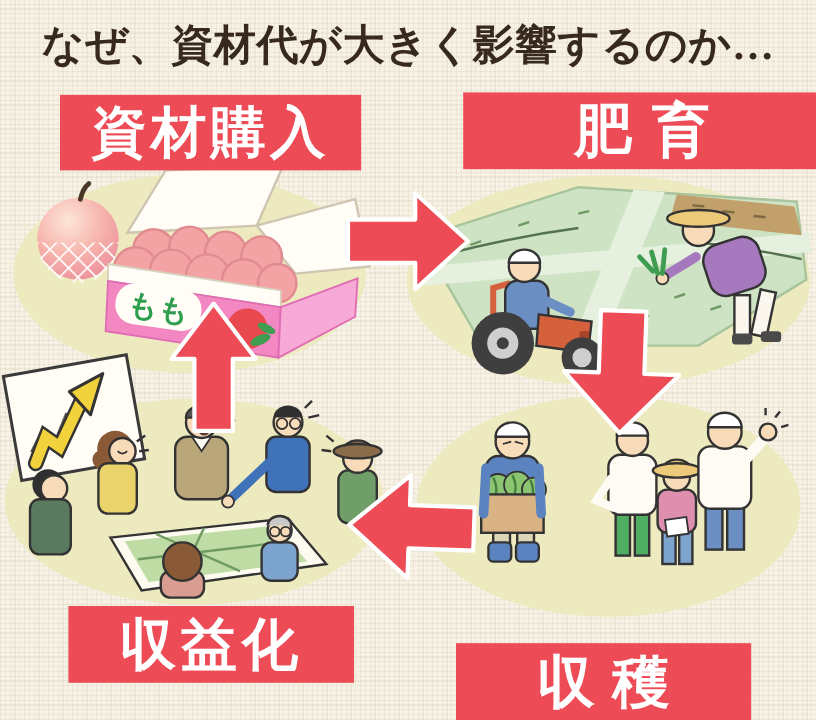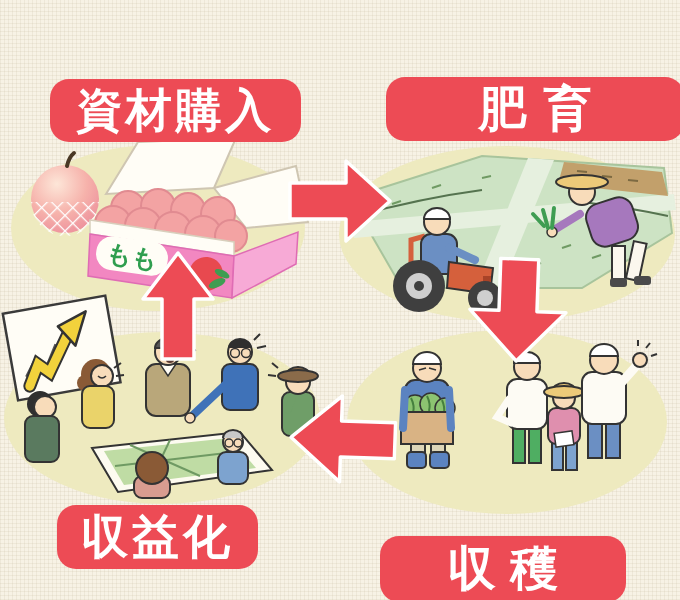--- a/index.html
+++ b/index.html
@@ -11,43 +11,44 @@
       repeating-linear-gradient(90deg, rgba(190,178,148,.16) 0 1px, transparent 1px 4px);
     font-family:"Liberation Serif","DejaVu Serif",serif;
   }
   .title{
     position:absolute;left:0;top:14px;width:680px;text-align:center;
     font-size:35px;font-weight:bold;color:#38291f;letter-spacing:.5px;
   }
   .step{
     position:absolute;background:#ed4b55;color:#ffffff;font-weight:bold;
     display:flex;align-items:center;justify-content:center;
-    letter-spacing:.08em;z-index:30;border-radius:19px;
+    letter-spacing:.08em;z-index:30;
   }
   .step-materials{left:50px;top:79px;width:251px;height:63px;font-size:46px;}
   .step-growing{left:386px;top:77px;width:298px;height:64px;font-size:48px;letter-spacing:.35em;text-indent:.35em;text-align:center;}
-  .step-monetization{left:57px;top:505px;width:201px;height:64px;font-size:47px;}
+  .step-monetization{left:57px;top:505px;width:238px;height:64px;font-size:47px;}
   .step-harvest{left:380px;top:496px;width:246px;height:66px;font-size:48px;letter-spacing:.3em;text-indent:.3em;margin-top:40px;}
   .scene{position:absolute;z-index:5;}
   .scene-materials{left:8px;top:136px;}
   .scene-growing{left:332px;top:138px;}
   .scene-harvest{left:342px;top:322px;}
   .scene-monetization{left:0px;top:288px;}
   .arrow{position:absolute;z-index:20;}
   .arrow polygon{fill:#ed4b55;stroke:#ffffff;stroke-width:3.5;stroke-linejoin:round;}
   .arrow-right{left:288px;top:159px;}
   .arrow-down{left:468px;top:257px;transform:rotate(2deg);}
   .arrow-left{left:289px;top:394px;transform:rotate(2deg);}
   .arrow-up{left:141px;top:251px;}
 </style>
 </head>
 <body>
 
 <div class="canvas">
 
+  <div class="title">なぜ、資材代が大きく影響するのか…</div>
 
   <svg class="scene scene-materials" width="310" height="175" viewBox="0 0 310 175">
     <defs>
       <radialGradient id="pg" cx="38%" cy="28%" r="80%">
         <stop offset="0%" stop-color="#fde6d8"></stop>
         <stop offset="55%" stop-color="#f6b2ab"></stop>
         <stop offset="100%" stop-color="#ec8e9b"></stop>
       </radialGradient>
       <pattern id="net" width="11" height="11" patternUnits="userSpaceOnUse" patternTransform="rotate(45)">
         <path d="M0,0 L0,11 M0,0 L11,0" stroke="#fff" stroke-width="2.6"></path>

